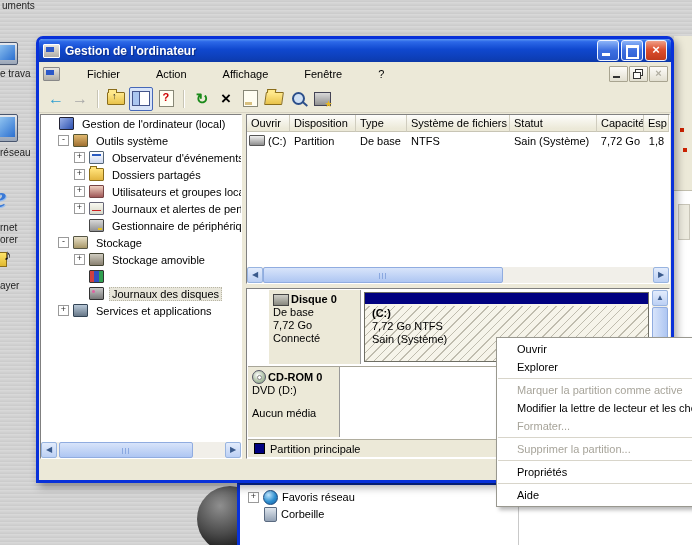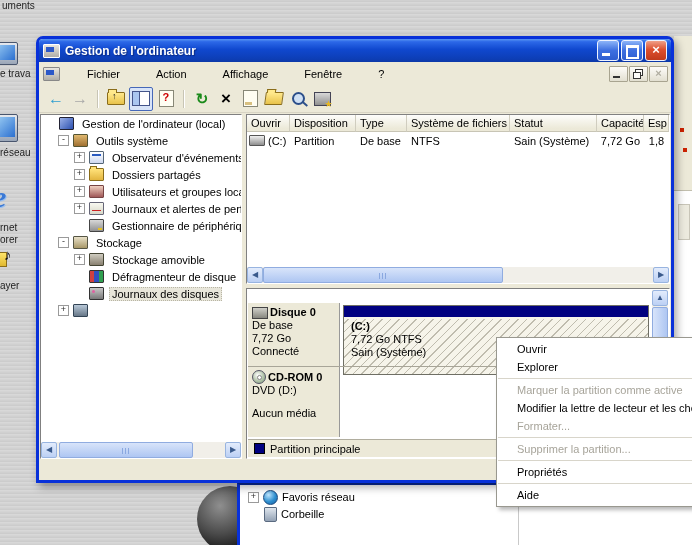--- a/index.html
+++ b/index.html
@@ -324,30 +324,30 @@
         <span class="tlabel">Stockage</span>
       </div>
       <div class="trow lv2">
         <span class="exp">+</span>
         <span class="ti i-remov"></span>
         <span class="tlabel">Stockage amovible</span>
       </div>
       <div class="trow lv2">
         <span class="exp none"></span>
         <span class="ti i-defrag"></span>
-        <span class="tlabel">Défragmenteur de disque</span>
       </div>
       <div class="trow lv2 selected">
         <span class="exp none"></span>
         <span class="ti i-diskm"></span>
         <span class="tlabel">Journaux des disques</span>
       </div>
       <div class="trow lv1">
         <span class="exp">+</span>
         <span class="ti i-serv"></span>
+        <span class="tlabel">Services et applications</span>
       </div>
 
       <div class="xsb">
         <div class="sbtn" style="left:0;">◀</div>
         <div class="sthumb" style="left:18px;width:134px;"></div>
         <div class="sbtn" style="right:0;">▶</div>
       </div>
     </div>
 
     <div class="vlist">
@@ -386,21 +386,21 @@
       </div>
       <div class="xsb">
         <div class="sbtn" style="left:0;">◀</div>
         <div class="sthumb" style="left:16px;width:240px;"></div>
         <div class="sbtn" style="right:0;">▶</div>
       </div>
     </div>
 
     <div class="dpane">
 
-      <div class="drow" style="top:14px;height:74px;">
+      <div class="drow" style="top:1px;height:74px;margin-left:21px;">
         <div class="dinfo">
           <div class="dname">
             <span class="ic-hdd"></span>
             <span>Disque 0</span>
           </div>
           <div>De base</div>
           <div>7,72 Go</div>
           <div>Connecté</div>
         </div>
         <div class="dgraph">

